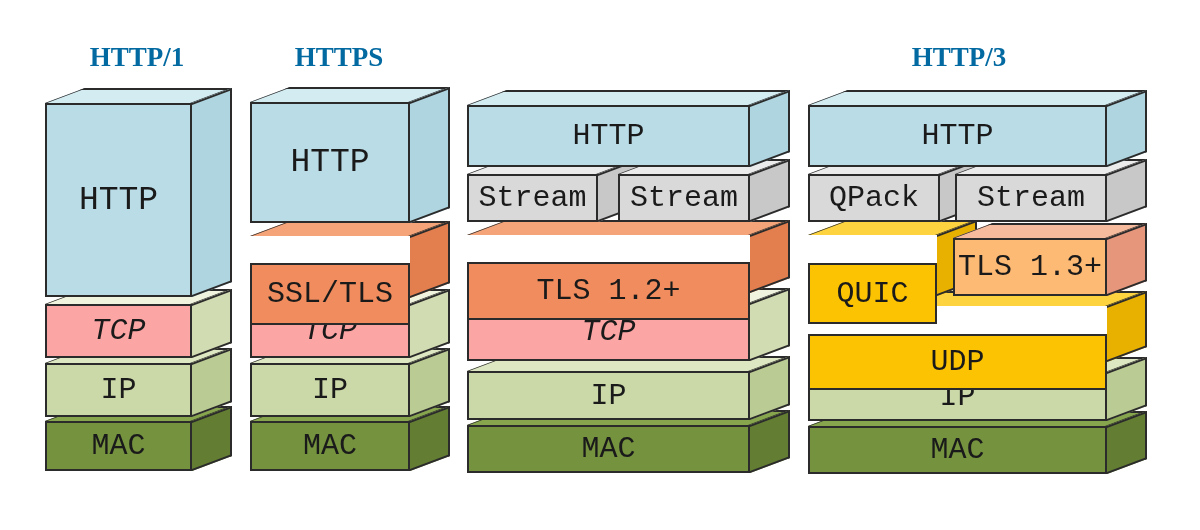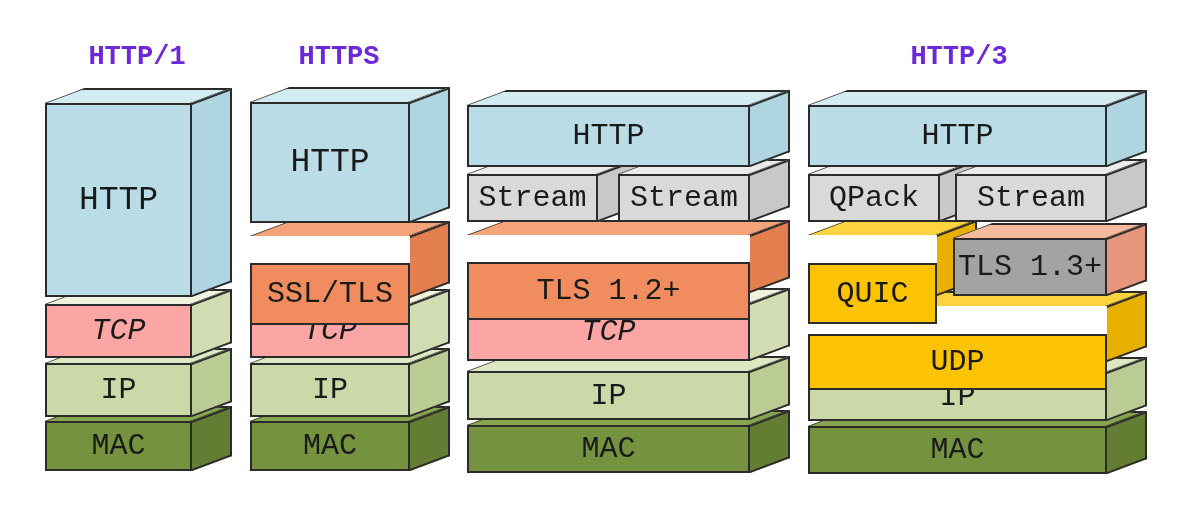--- a/index.html
+++ b/index.html
@@ -7,24 +7,24 @@
     position:relative;
     width:1200px;height:530px;
     background:#ffffff;
     overflow:hidden;
     font-family:"Liberation Sans",sans-serif;
   }
   .col-title{
     position:absolute;
     top:42px;
     transform:translateX(-50%);
-    font-family:Liberation Mono, monospace;
+    font-family:Liberation Serif, serif;
     font-weight:700;
     font-size:27px;
-    color:#6d28d9;
+    color:#0369a1;
     white-space:nowrap;
   }
   .box{position:absolute;}
   .face{position:absolute;box-sizing:border-box;border:2px solid #2b2b2b;}
   .front{
     left:0;top:0;width:100%;height:100%;
     display:flex;align-items:center;justify-content:center;
   }
   .top{
     left:0;top:-15px;width:100%;height:15px;
@@ -42,21 +42,21 @@
     font-family:"Liberation Mono","DejaVu Sans Mono",monospace;
     font-size:30px;
     color:#1a1a1a;
     white-space:nowrap;
     letter-spacing:0px;
   }
   .big .lbl{font-size:33px;}
   
   .c-blue  .front{background:#b9dce7;} .c-blue  .top{background:#d3ecf2;} .c-blue  .side{background:#aed5e0;} 
   .c-orange .front{background:#f08c5e;margin-top:27px;} .c-orange .top{background:#f4a478;} .c-orange .side{background:#e37e4e;}
-  .c-salmon .front{background:#a3a3a3;} .c-salmon .top{background:#f6bb9d;} .c-salmon .side{background:#e6967a;}
+  .c-salmon .front{background:#fdba74;} .c-salmon .top{background:#f6bb9d;} .c-salmon .side{background:#e6967a;}
   .c-gray   .front{background:#d9d9d9;} .c-gray   .top{background:#ebebeb;} .c-gray   .side{background:#c8c8c8;}
   .c-gold   .front{background:#fcc303;margin-top:28px;} .c-gold   .top{background:#fdd440;} .c-gold   .side{background:#e8b100;}
   .c-pale   .front{background:#fca5a5;font-style:italic;} .c-pale   .top{background:#f0f4de;} .c-pale   .side{background:#d2dcb2;}
   .c-green  .front{background:#cbd9a8;} .c-green  .top{background:#dde8c2;} .c-green  .side{background:#bacb94;}
   .c-olive  .front{background:#75923f;} .c-olive  .top{background:#87a54d;} .c-olive  .side{background:#637d33;}
 </style>
 </head>
 <body>
 
 <div class="canvas">

